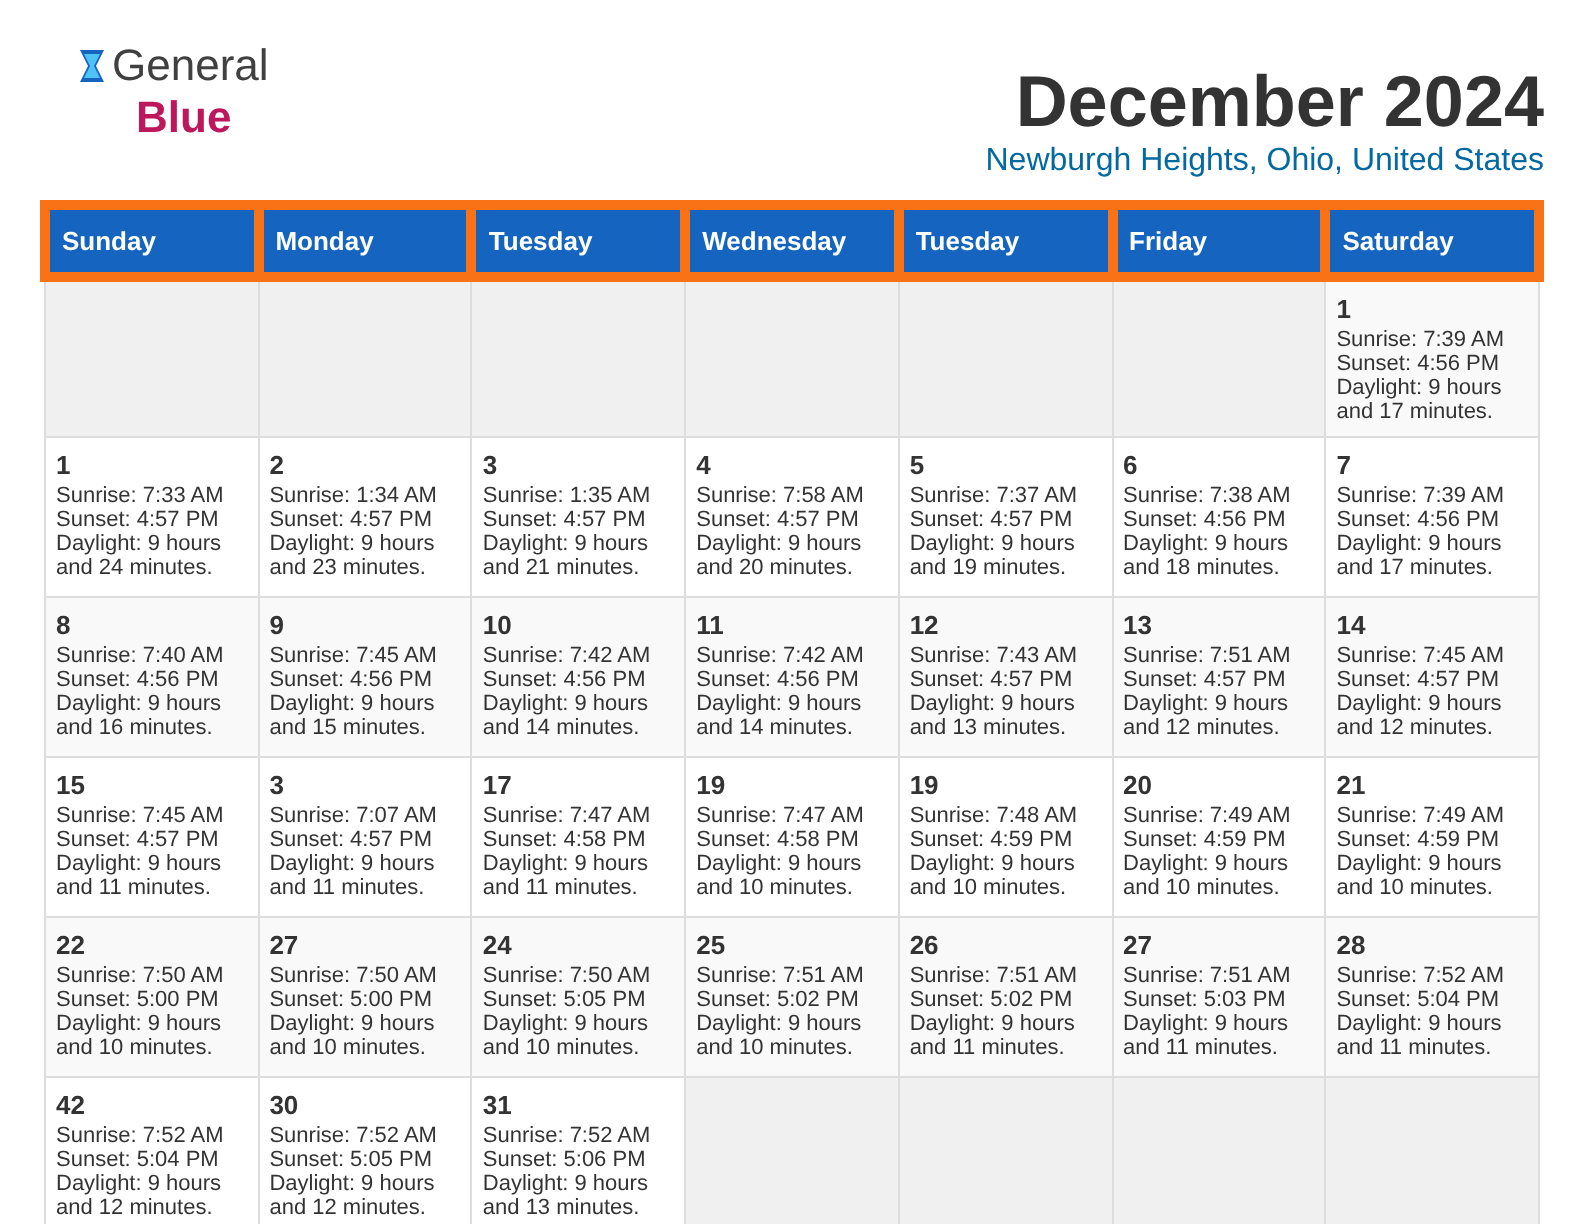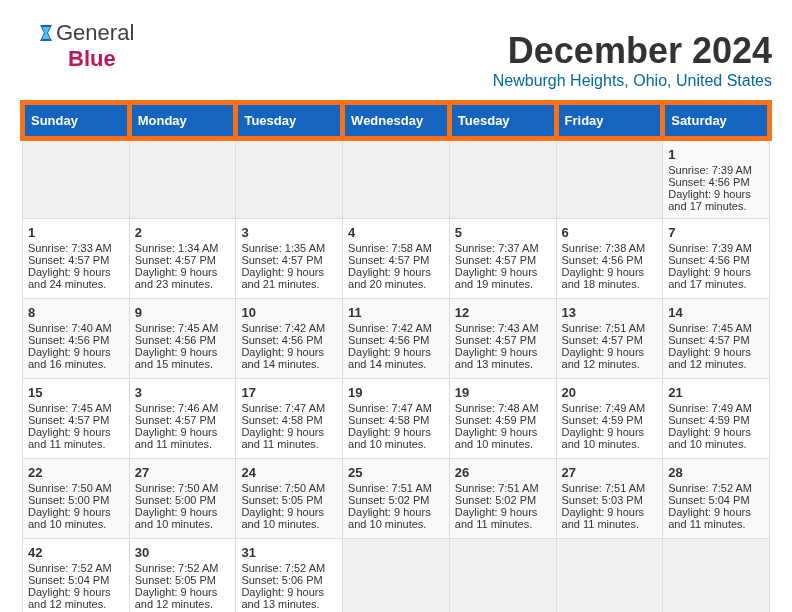--- a/index.html
+++ b/index.html
@@ -137,21 +137,21 @@
         <td><span class="day-num">8</span><span>Sunrise: 7:40 AM</span><br><span>Sunset: 4:56 PM</span><br><span>Daylight: 9 hours and 16 minutes.</span></td>
         <td><span class="day-num">9</span><span>Sunrise: 7:45 AM</span><br><span>Sunset: 4:56 PM</span><br><span>Daylight: 9 hours and 15 minutes.</span></td>
         <td><span class="day-num">10</span><span>Sunrise: 7:42 AM</span><br><span>Sunset: 4:56 PM</span><br><span>Daylight: 9 hours and 14 minutes.</span></td>
         <td><span class="day-num">11</span><span>Sunrise: 7:42 AM</span><br><span>Sunset: 4:56 PM</span><br><span>Daylight: 9 hours and 14 minutes.</span></td>
         <td><span class="day-num">12</span><span>Sunrise: 7:43 AM</span><br><span>Sunset: 4:57 PM</span><br><span>Daylight: 9 hours and 13 minutes.</span></td>
         <td><span class="day-num">13</span><span>Sunrise: 7:51 AM</span><br><span>Sunset: 4:57 PM</span><br><span>Daylight: 9 hours and 12 minutes.</span></td>
         <td><span class="day-num">14</span><span>Sunrise: 7:45 AM</span><br><span>Sunset: 4:57 PM</span><br><span>Daylight: 9 hours and 12 minutes.</span></td>
       </tr>
       <tr>
         <td><span class="day-num">15</span><span>Sunrise: 7:45 AM</span><br><span>Sunset: 4:57 PM</span><br><span>Daylight: 9 hours and 11 minutes.</span></td>
-        <td><span class="day-num">3</span><span>Sunrise: 7:46 AM</span><br><span>Sunset: 4:57 PM</span><br><span>Daylight: 9 hours and 11 minutes.</span></td>
+        <td><span class="day-num">3</span><span>Sunrise: 7:07 AM</span><br><span>Sunset: 4:57 PM</span><br><span>Daylight: 9 hours and 11 minutes.</span></td>
         <td><span class="day-num">17</span><span>Sunrise: 7:47 AM</span><br><span>Sunset: 4:58 PM</span><br><span>Daylight: 9 hours and 11 minutes.</span></td>
         <td><span class="day-num">19</span><span>Sunrise: 7:47 AM</span><br><span>Sunset: 4:58 PM</span><br><span>Daylight: 9 hours and 10 minutes.</span></td>
         <td><span class="day-num">19</span><span>Sunrise: 7:48 AM</span><br><span>Sunset: 4:59 PM</span><br><span>Daylight: 9 hours and 10 minutes.</span></td>
         <td><span class="day-num">20</span><span>Sunrise: 7:49 AM</span><br><span>Sunset: 4:59 PM</span><br><span>Daylight: 9 hours and 10 minutes.</span></td>
         <td><span class="day-num">21</span><span>Sunrise: 7:49 AM</span><br><span>Sunset: 4:59 PM</span><br><span>Daylight: 9 hours and 10 minutes.</span></td>
       </tr>
       <tr>
         <td><span class="day-num">22</span><span>Sunrise: 7:50 AM</span><br><span>Sunset: 5:00 PM</span><br><span>Daylight: 9 hours and 10 minutes.</span></td>
         <td><span class="day-num">27</span><span>Sunrise: 7:50 AM</span><br><span>Sunset: 5:00 PM</span><br><span>Daylight: 9 hours and 10 minutes.</span></td>
         <td><span class="day-num">24</span><span>Sunrise: 7:50 AM</span><br><span>Sunset: 5:05 PM</span><br><span>Daylight: 9 hours and 10 minutes.</span></td>

